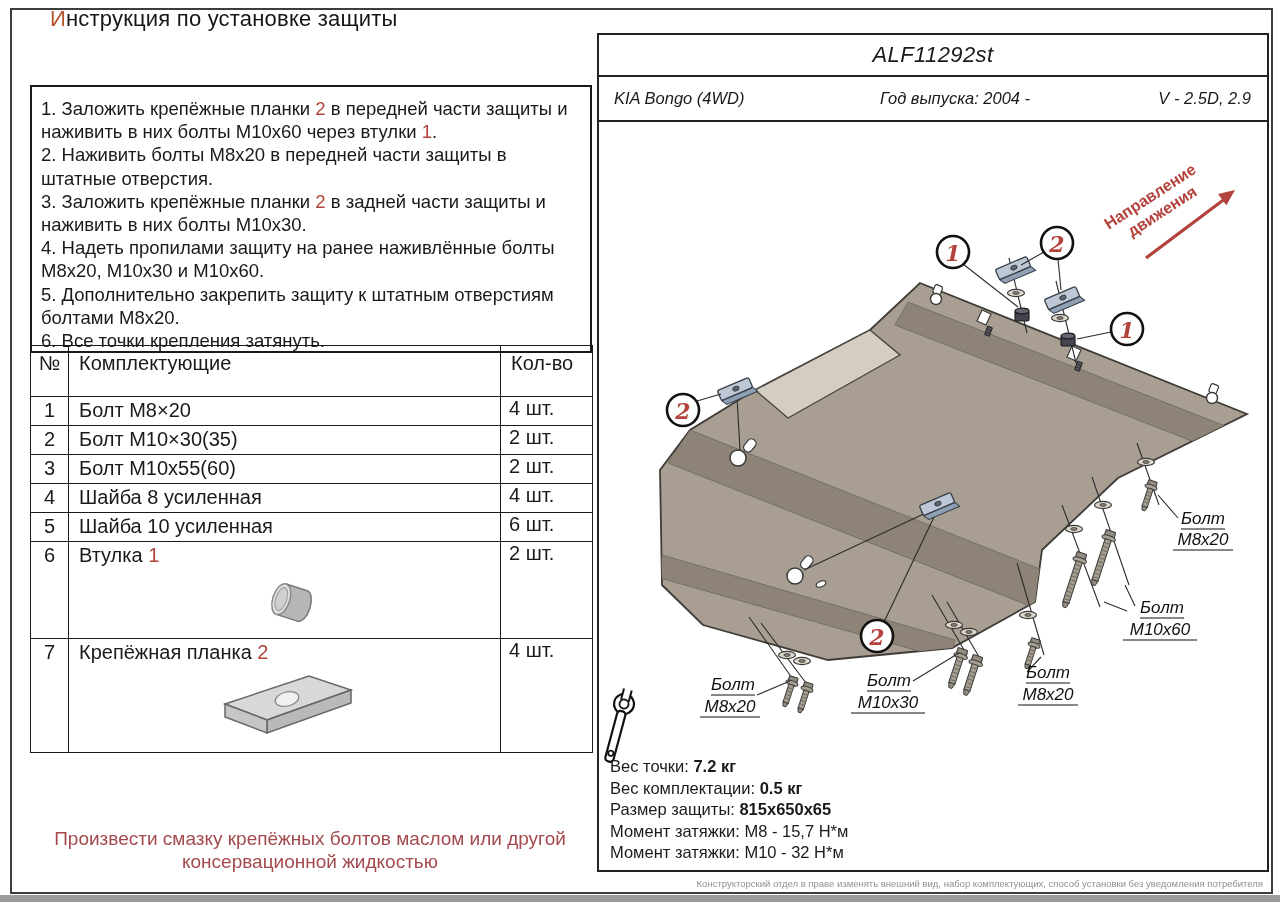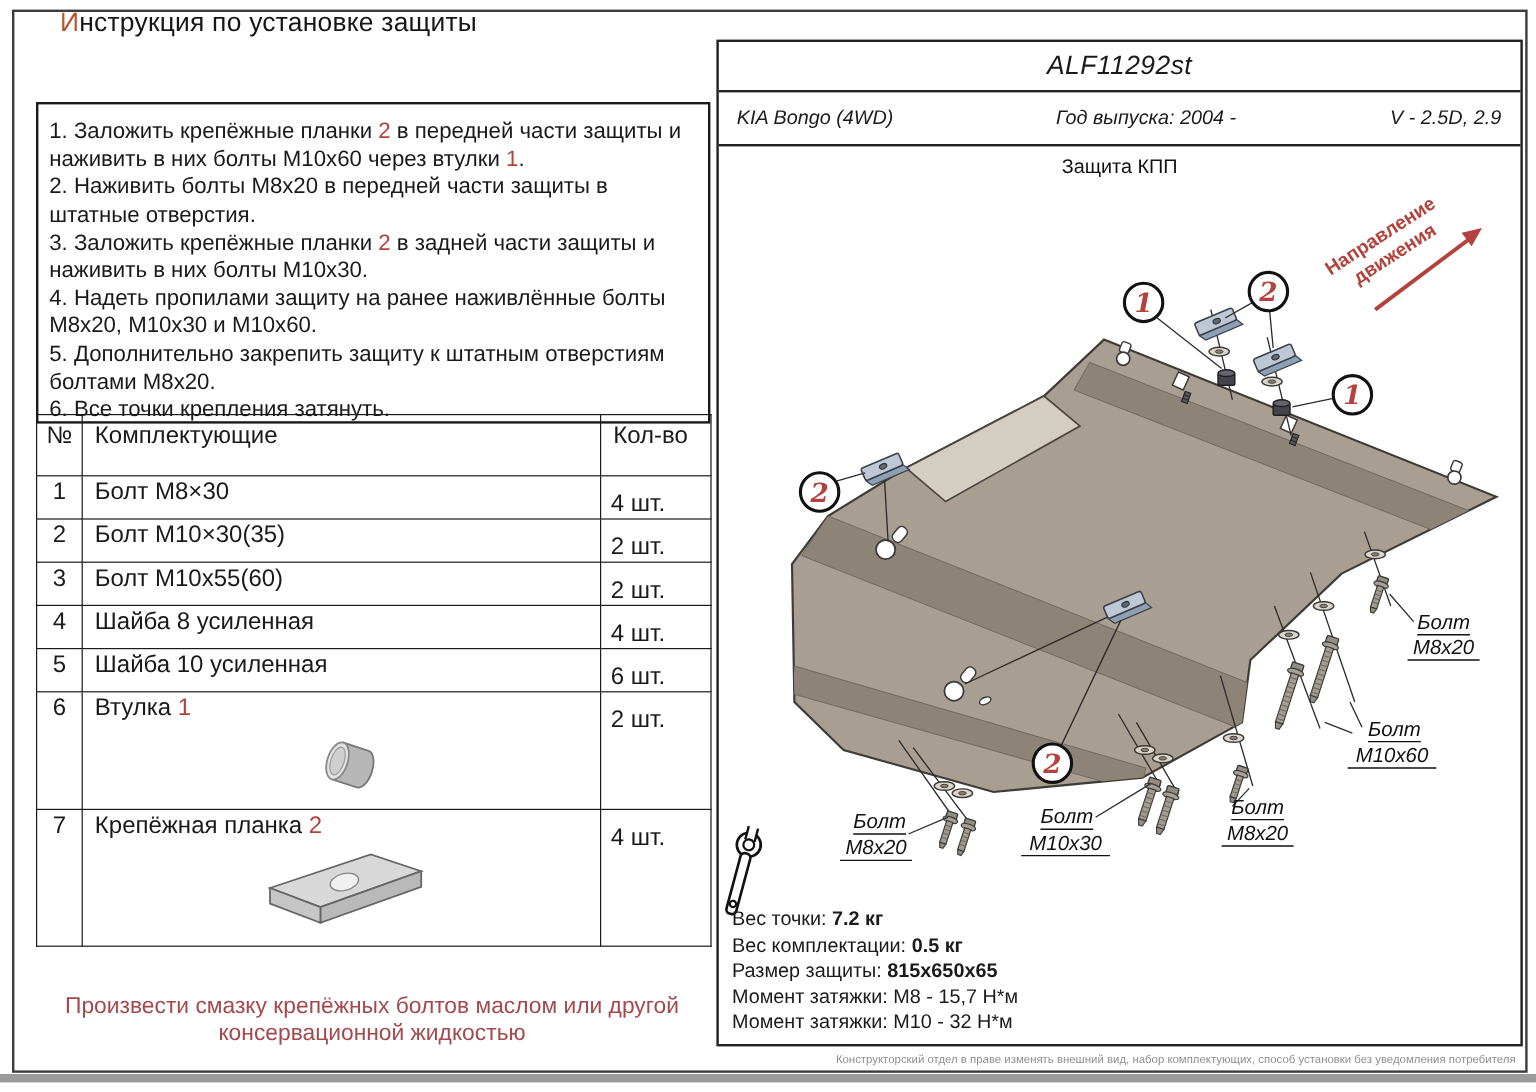--- a/index.html
+++ b/index.html
@@ -25,21 +25,21 @@
   .instructions-box .red, .pname .red{color:var(--accent-red);}
   .parts-table{
     position:absolute;left:30px;top:345px;border-collapse:collapse;width:562px;table-layout:fixed;
     font-size:20px;
   }
   .parts-table th,.parts-table td{border:1.6px solid #1a1a1a;vertical-align:top;}
   .parts-table th{font-weight:normal;text-align:left;padding:6px 0 0 10px;height:44px;}
   .parts-table th.c-num{text-align:center;padding-left:0;}
   .parts-table td.c-num{text-align:center;padding-top:2px;}
   .parts-table td.c-name{padding:2px 4px 0 10px;}
-  .parts-table td.c-qty{padding:12px 0 0 8px;}
+  .parts-table td.c-qty{padding:0 0 0 8px;}
   .part-figure{text-align:center;margin-top:2px;}
   .lube-note{
     position:absolute;left:30px;top:827px;width:560px;text-align:center;
     font-size:19px;line-height:23px;color:var(--note-red);
   }
 
   
   .right-panel{position:absolute;left:597px;top:33px;width:668px;height:835px;border:2px solid #222;font-style:italic;}
   .tb-row1{height:40px;border-bottom:2px solid #222;display:flex;align-items:center;justify-content:center;
            font-size:22px;letter-spacing:.4px;}
@@ -91,21 +91,21 @@
       <tr>
         <th class="c-num">№</th>
         <th>Комплектующие</th>
         <th>Кол-во</th>
       </tr>
     </thead>
     <tbody id="parts-body">
         <tr style="height: 29px;">
           <td class="c-num">1</td>
           <td class="c-name">
-            <div class="pname"><span>Болт М8×30</span></div>
+            <div class="pname"><span>Болт М8×20</span></div>
           </td>
           <td class="c-qty">4 шт.</td>
         </tr>
         <tr style="height: 29px;">
           <td class="c-num">2</td>
           <td class="c-name">
             <div class="pname"><span>Болт М10×30(35)</span></div>
           </td>
           <td class="c-qty">2 шт.</td>
         </tr>
@@ -166,21 +166,20 @@
   </div>
 
   <div class="right-panel">
     <div class="tb-row1">ALF11292st</div>
     <div class="tb-row2">
       <span class="tb-vehicle">KIA Bongo (4WD)</span>
       <span class="tb-year">Год выпуска: 2004 -</span>
       <span class="tb-engine">V - 2.5D, 2.9</span>
     </div>
   </div>
-  <div class="drawing-title">Защита КПП</div>
 
   <svg class="drawing-svg" width="672" height="610" viewBox="0 0 672 610" xmlns="http://www.w3.org/2000/svg">
     <defs>
       <clipPath id="plateClip">
         <polygon points="323,128 650,259 521,323 445,395 438,447 355,493 231,505 106,470 65,430 63,315 93,275 158,235 273,175"></polygon>
       </clipPath>
       <g id="washerSym">
         <ellipse rx="8.5" ry="3.6" fill="#ddd6ca" stroke="#3a3a3a" stroke-width="1.2"></ellipse>
         <ellipse rx="3.2" ry="1.4" fill="#8a8478" stroke="#3a3a3a" stroke-width="0.8"></ellipse>
       </g>

